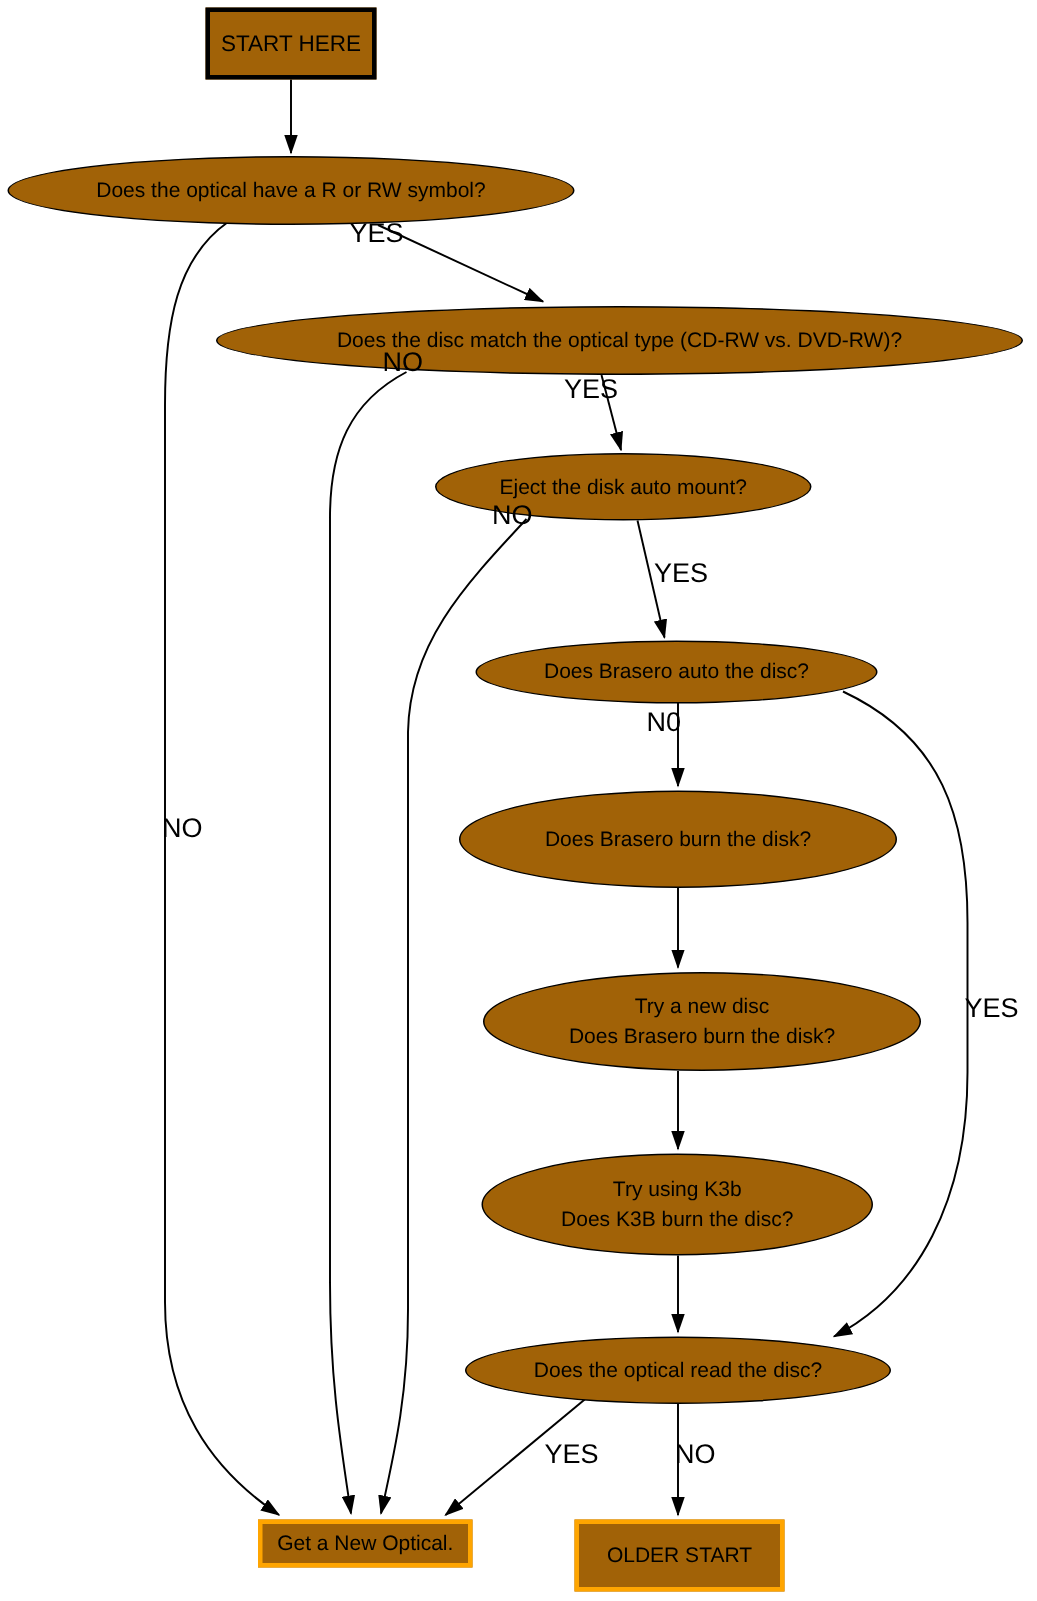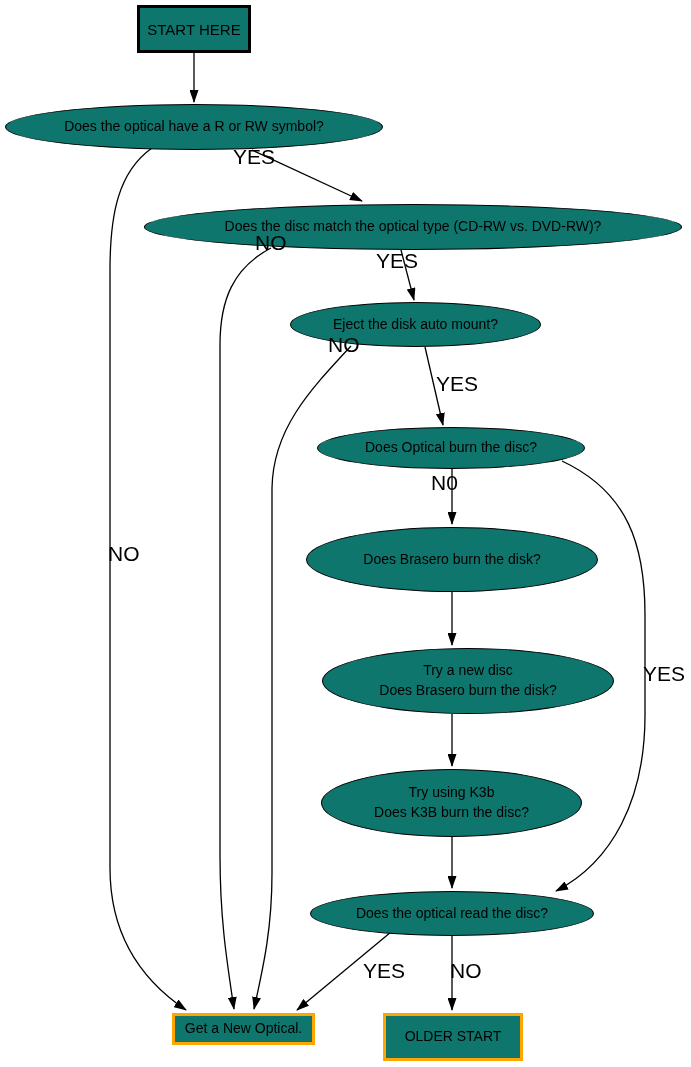--- a/index.html
+++ b/index.html
@@ -2,29 +2,29 @@
 <html><head>
 <meta charset="utf-8">
 <style>
   html,body{margin:0;padding:0;}
   body{
     width:691px;height:1067px;position:relative;background:#ffffff;
     font-family:"Liberation Sans",sans-serif;color:#000;overflow:hidden;
   }
   #edges{position:absolute;left:0;top:0;z-index:1;}
   .node{
-    position:absolute;z-index:2;background:#0f766e;box-sizing:border-box;
+    position:absolute;z-index:2;background:#a16207;box-sizing:border-box;
     display:flex;flex-direction:column;align-items:center;justify-content:center;
     text-align:right;font-size:14px;line-height:1.4;white-space:nowrap;
   }
   .ellipse{border:1px solid #000;border-radius:50%;}
   .start-box{border:3px solid #000;font-size:15px;}
   .terminal-box{border:3px solid #FFA500;font-size:14px;}
   .edge-label{
-    position:absolute;z-index:3;font-size:21px;line-height:1;
+    position:absolute;z-index:3;font-size:18px;line-height:1;
     font-family:"Liberation Sans",sans-serif;
   }
   
   #n-start{left:137px;top:5px;width:114px;height:48px;}
   #n-q-symbol{left:5px;top:104px;width:378px;height:46px;}
   #n-q-match{left:144px;top:204px;width:538px;height:46px;}
   #n-q-automount{left:290px;top:302px;width:251px;height:45px;}
   #n-q-brasero{left:317px;top:427px;width:268px;height:42px;}
   #n-q-eject{left:306px;top:527px;width:292px;height:65px;}
   #n-q-newdisc{left:322px;top:648px;width:292px;height:66px;}
@@ -81,21 +81,21 @@
 
 <div id="n-q-match" class="node ellipse">
   <span>Does the disc match the optical type (CD-RW vs. DVD-RW)?</span>
 </div>
 
 <div id="n-q-automount" class="node ellipse">
   <span>Eject the disk auto mount?</span>
 </div>
 
 <div id="n-q-brasero" class="node ellipse">
-  <span>Does Optical burn the disc?</span>
+  <span>Does Brasero auto the disc?</span>
 </div>
 
 <div id="n-q-eject" class="node ellipse">
   <span>Does Brasero burn the disk?</span>
 </div>
 
 <div id="n-q-newdisc" class="node ellipse">
   <span>Try a new disc</span>
   <span>Does Brasero burn the disk?</span>
 </div>

